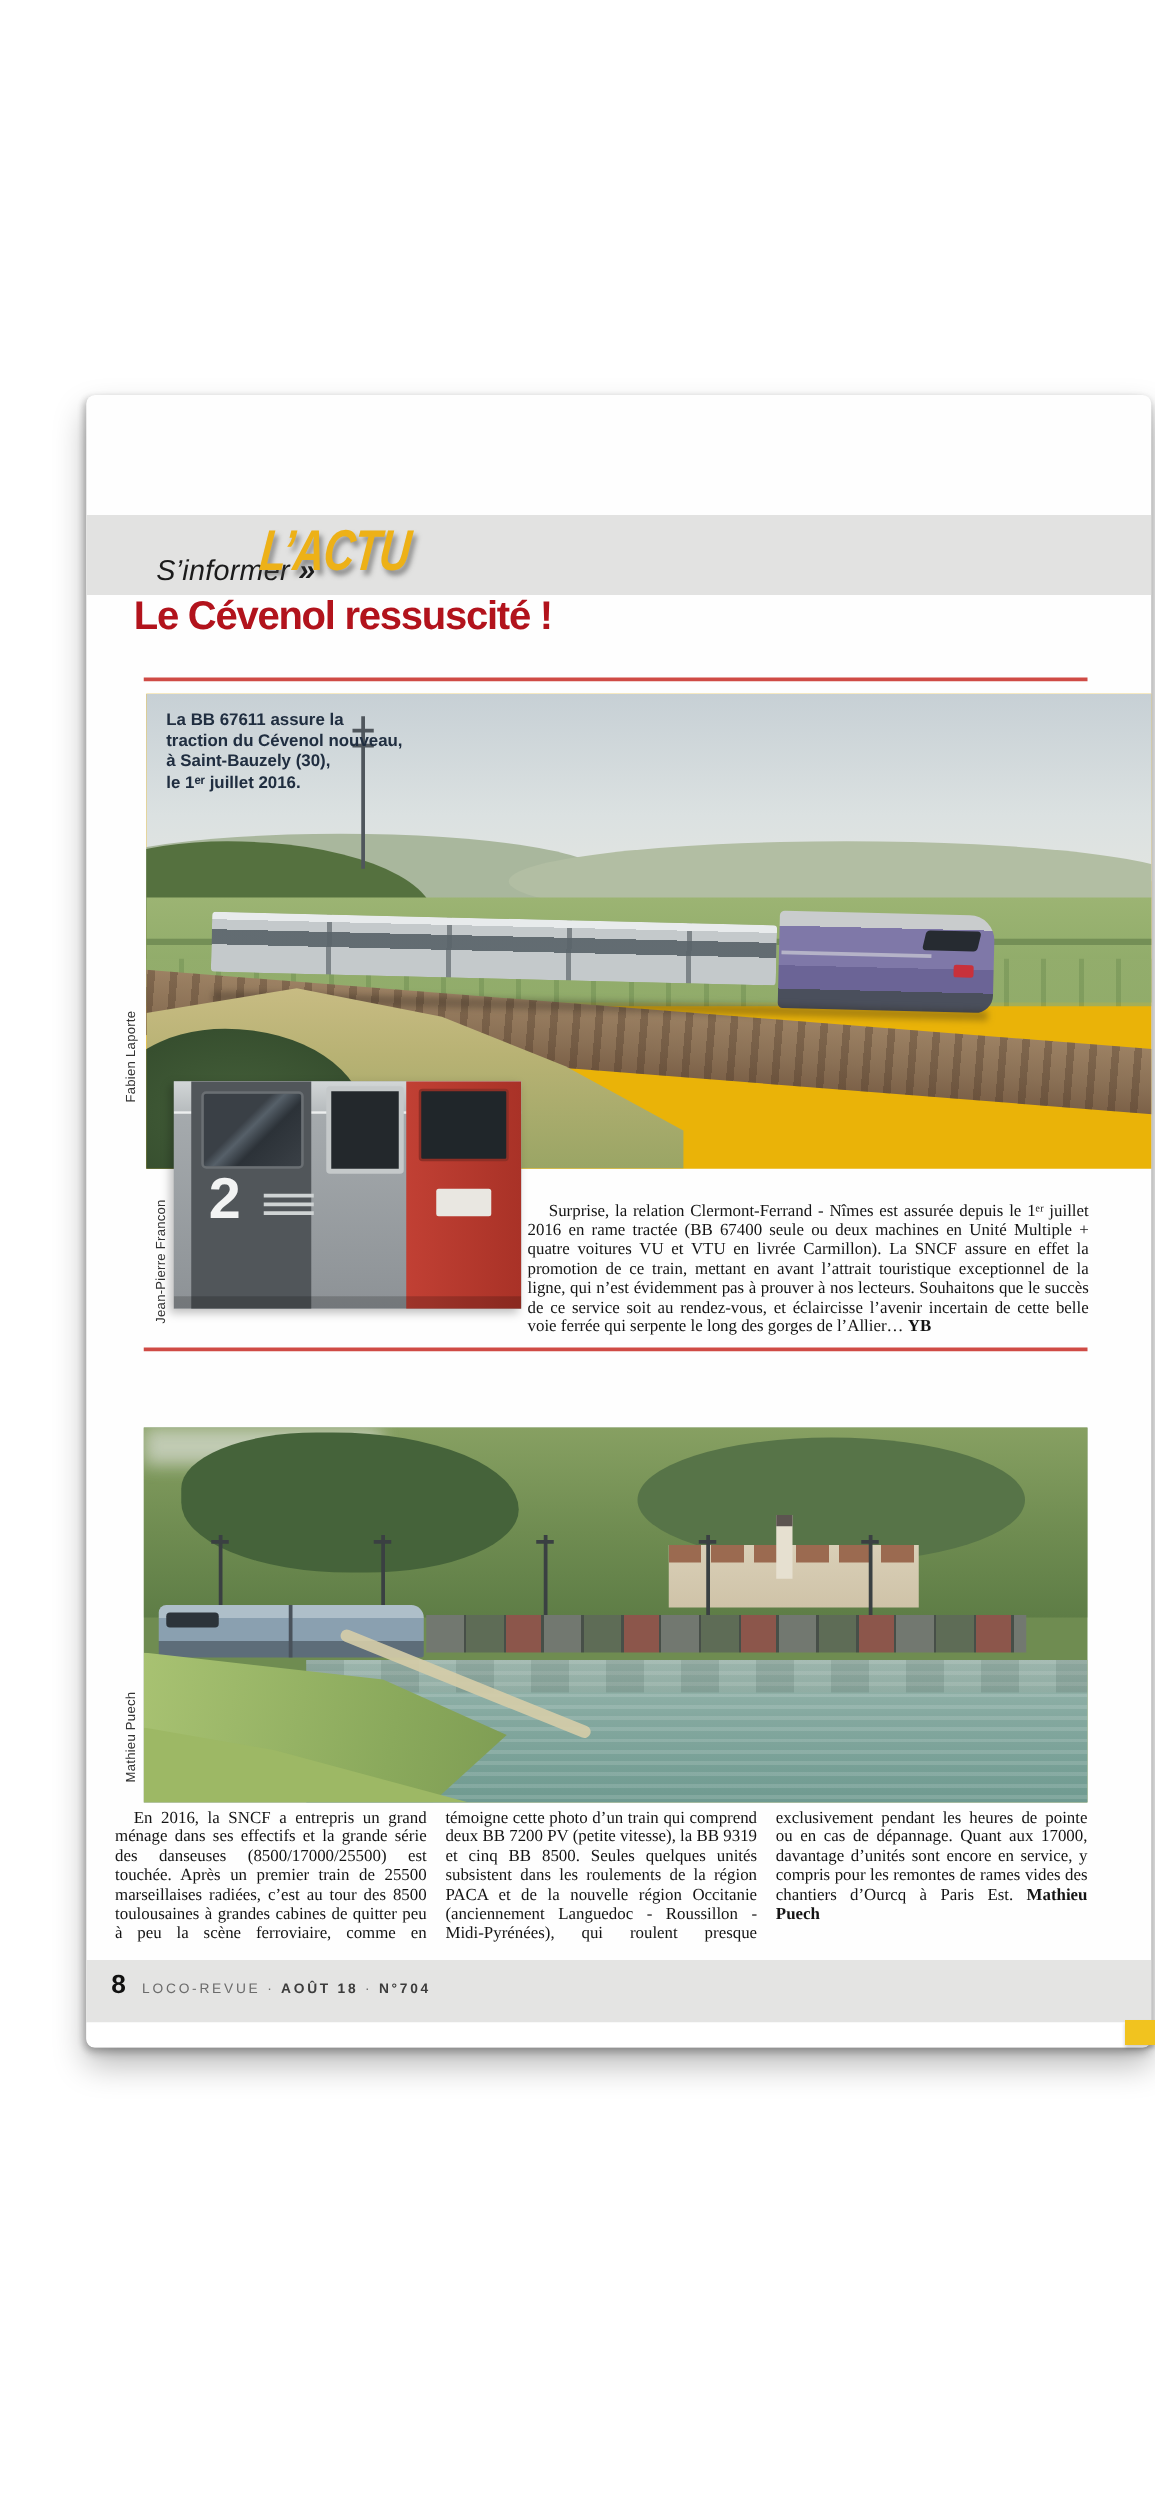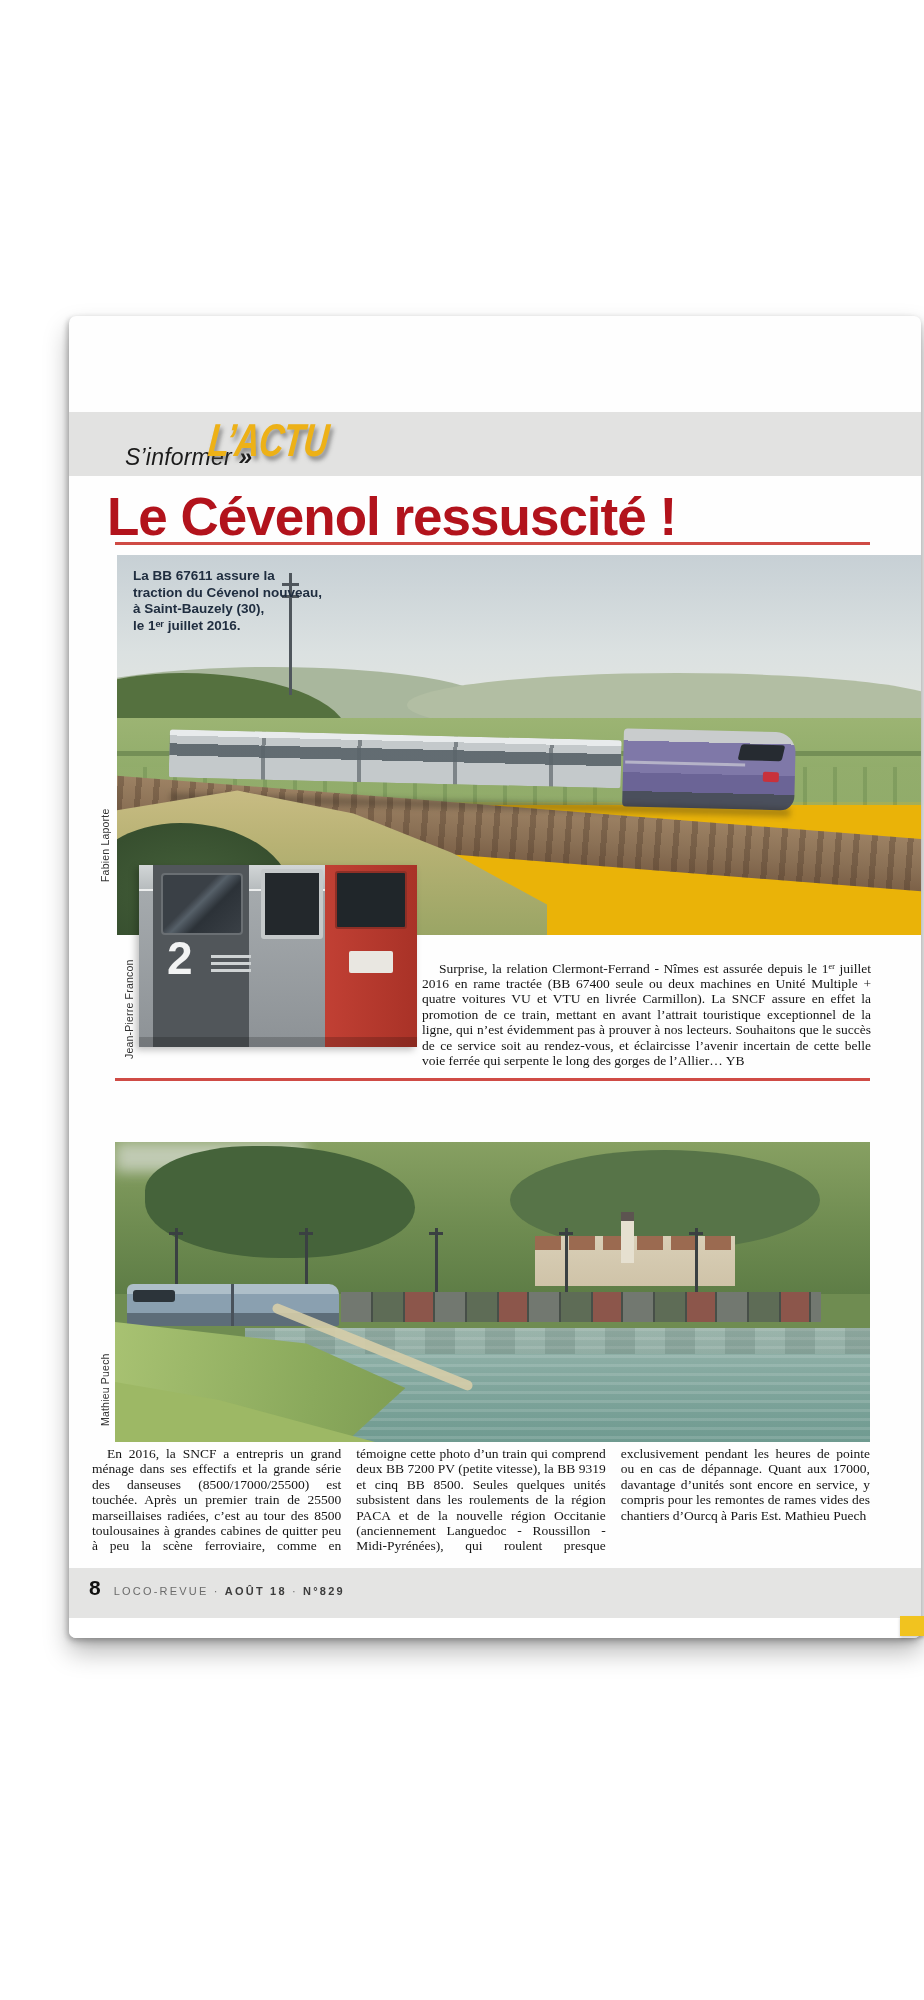--- a/index.html
+++ b/index.html
@@ -20,21 +20,21 @@
   .kicker .chev{font-size:24px;margin-left:7px;font-weight:bold;}
   .brand{
     position:absolute;left:142px;top:101px;
     font-size:46px;font-weight:bold;font-style:italic;line-height:1;
     color:var(--brand-yellow,#edb117);
     transform:scaleX(.75) skewX(-8deg);transform-origin:left top;
     text-shadow:4px 4px 5px rgba(70,70,70,.55);
     letter-spacing:-1px;white-space:nowrap;
   }
   .headline{position:absolute;font-weight:bold;color:var(--title-red,#b2131c);line-height:1.05;letter-spacing:-1px;white-space:nowrap;}
-  .headline.h1{left:38px;top:173px;font-size:53px;}
+  .headline.h1{left:38px;top:160px;font-size:32px;}
   .headline.h2{left:47px;top:776px;font-size:33px;}
   .red-rule{position:absolute;left:46px;width:755px;height:3px;background:var(--rule-red,#cf4b45);}
   .rule1{top:226px;} .rule2{top:762px;}
 
   
   .credit{
     position:absolute;transform:rotate(-90deg);transform-origin:0 0;
     font-size:10.5px;color:#333;white-space:nowrap;letter-spacing:.2px;
   }
   .credit.c1{left:30px;top:566px;}
@@ -95,21 +95,21 @@
   .in-win-mid{position:absolute;left:122px;top:4px;width:54px;height:62px;background:#23282c;border:4px solid #c5c9ca;border-radius:3px;}
   .in-door-r{position:absolute;left:186px;top:0;width:92px;height:182px;background:linear-gradient(90deg,#c14034,#a93227);}
   .in-door-r .win{position:absolute;left:10px;top:6px;width:68px;height:54px;background:#20262a;border:2px solid #8e2f26;border-radius:3px;}
   .in-label{position:absolute;left:24px;top:86px;width:44px;height:22px;background:#e9e7e1;border-radius:2px;}
   .in-shade{position:absolute;left:0;bottom:0;width:100%;height:10px;background:rgba(0,0,0,.18);}
 
   
   .body-serif{font-family:"Liberation Serif",serif;font-size:13.5px;line-height:15.4px;color:#141414;text-align:justify;}
   .para1{position:absolute;left:353px;top:631px;width:449px;text-indent:17px;}
   .cols{position:absolute;left:23px;top:1130px;width:778px;height:126px;column-count:3;column-gap:15px;text-indent:15px;}
-  .sig{font-weight:normal;}
+  .sig{font-weight:bold;}
 
   
   .photo2{position:absolute;left:46px;top:826px;width:755px;height:300px;overflow:hidden;background:#6f8c51;}
   .p2-hills{position:absolute;left:0;top:0;width:100%;height:152px;background:linear-gradient(180deg,#87a062 0%,#6f8c51 55%,#5e7d46 100%);}
   .p2-skypatch{position:absolute;left:0;top:0;width:190px;height:30px;background:#ccd3c3;filter:blur(7px);opacity:.85;}
   .p2-trees1{position:absolute;left:30px;top:4px;width:270px;height:112px;background:#45633a;border-radius:40% 55% 45% 50%;}
   .p2-trees2{position:absolute;right:50px;top:8px;width:310px;height:100px;background:#577448;border-radius:50%;}
   .p2-village{position:absolute;left:420px;top:94px;width:200px;height:50px;background:linear-gradient(180deg,#d9cfb7,#cfc3a8);}
   .p2-roofs{position:absolute;left:0;top:0;width:100%;height:14px;background:repeating-linear-gradient(90deg,#9b6a50 0 26px,rgba(0,0,0,0) 26px 34px);}
   .p2-tower{position:absolute;left:86px;top:-24px;width:13px;height:42px;background:#e6e0d0;border-top:9px solid #5c5450;}
@@ -265,18 +265,18 @@
 
   <div class="footer-band"></div>
   <div class="footer-white"></div>
   <div class="footer-line">
     <span class="pagenum">8</span>
     <span class="magline">
       <span>LOCO-REVUE</span>
       <span>·</span>
       <span class="strong">AOÛT 18</span>
       <span>·</span>
-      <span class="strong">N°829</span>
+      <span class="strong">N°704</span>
     </span>
   </div>
 </div>
 
 <div class="bookmark"></div>
 
 </body></html>

